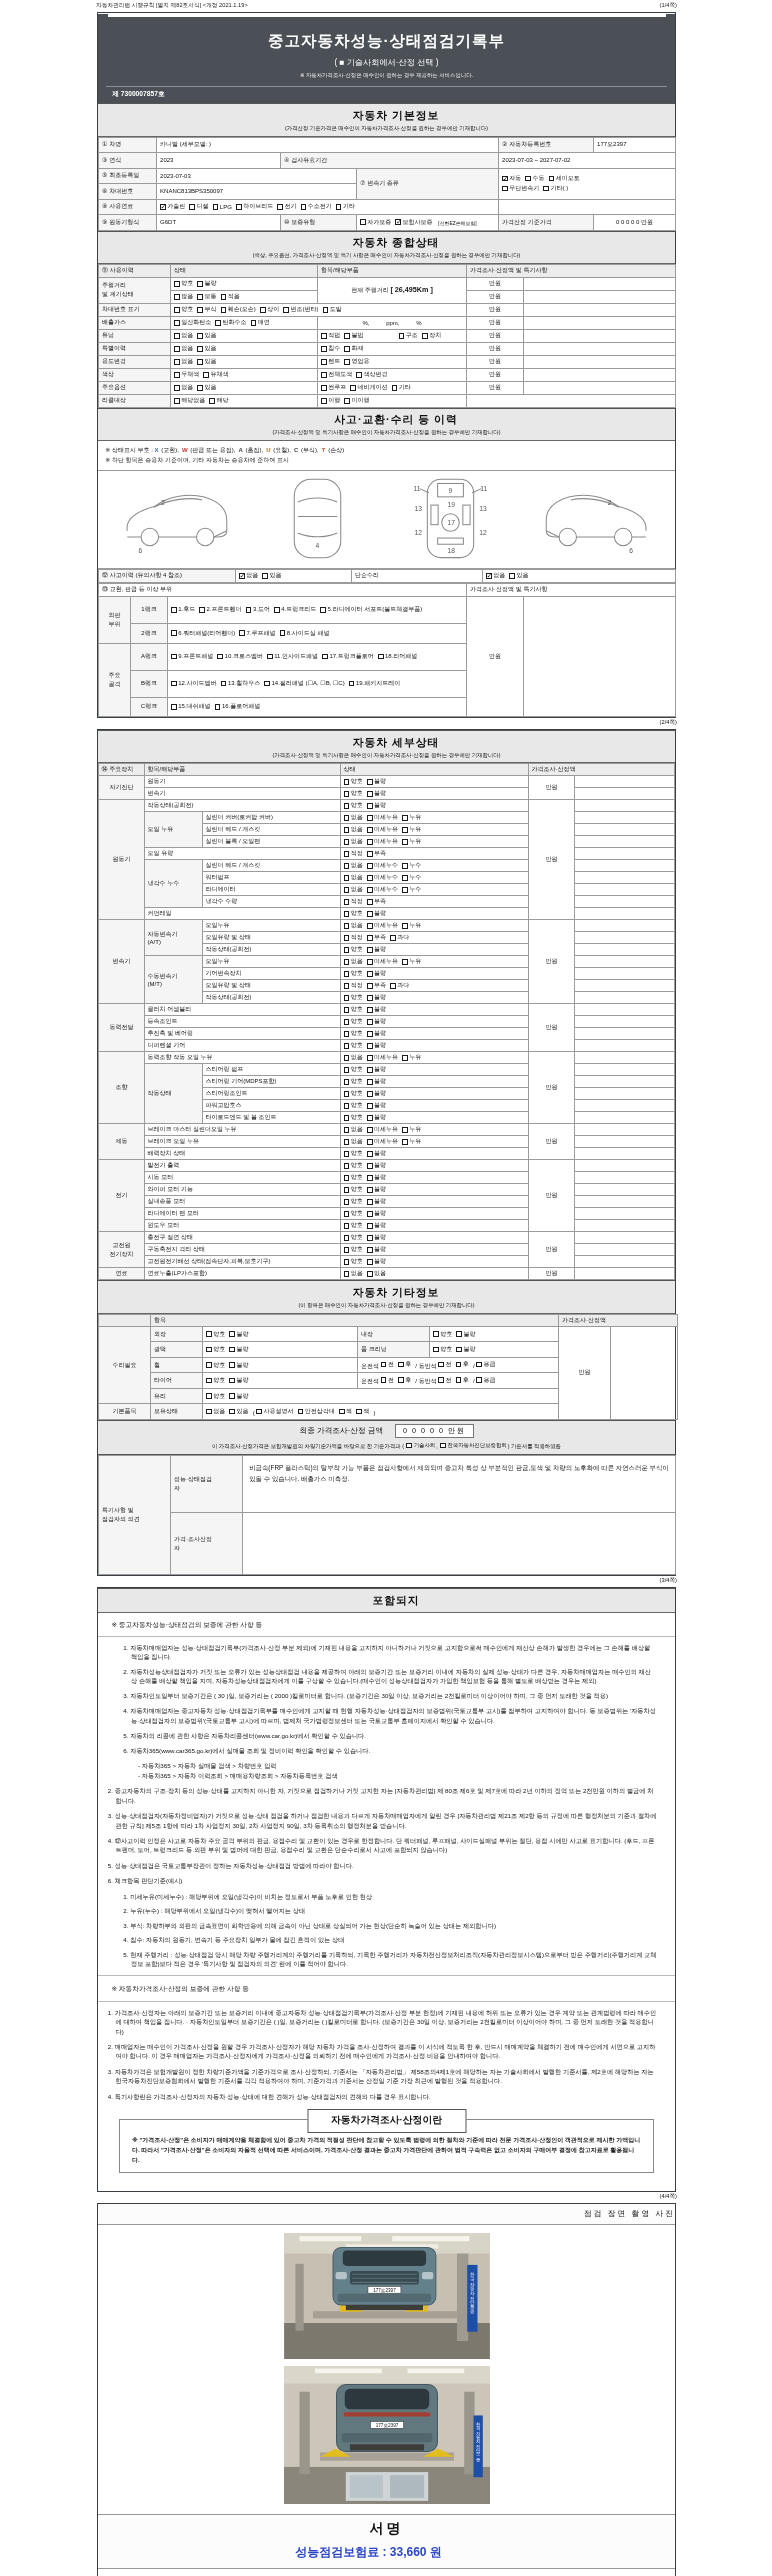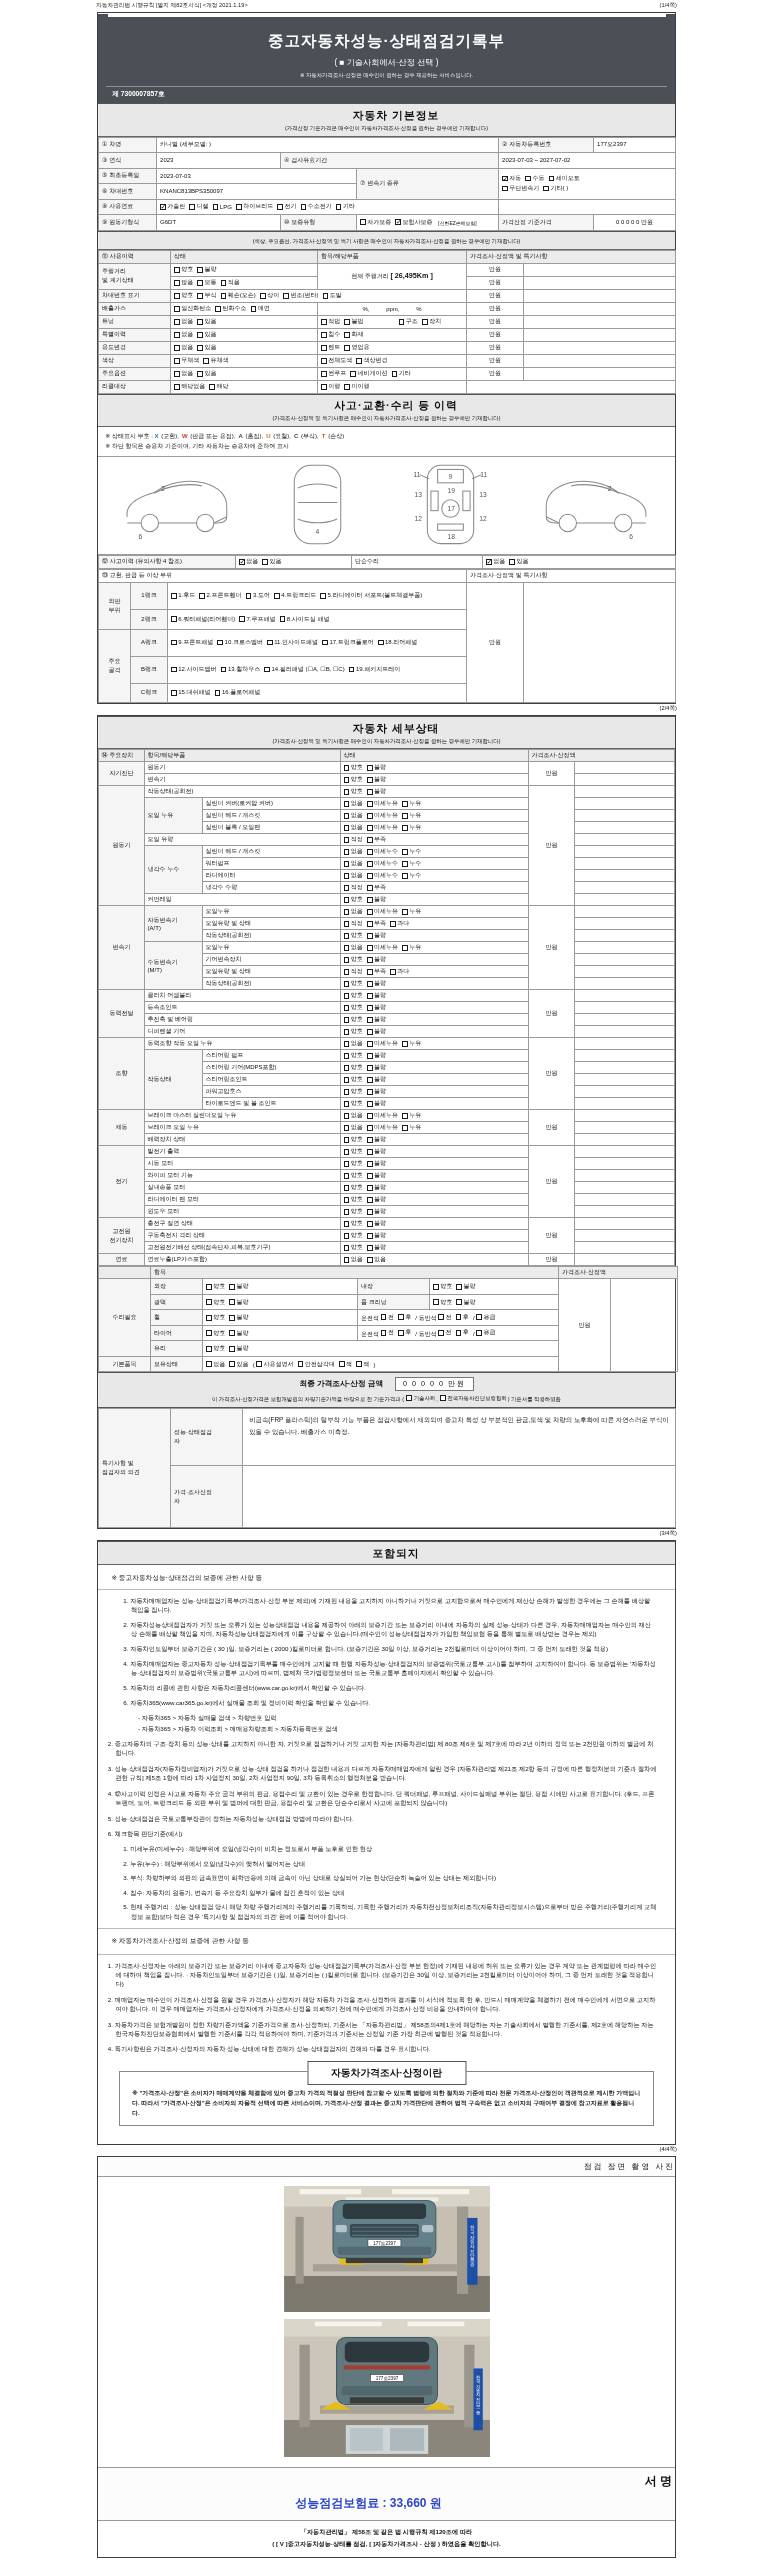--- a/index.html
+++ b/index.html
@@ -52,21 +52,21 @@
   .codes { font-size:6px; padding:4.1px 7.2px; border-bottom:0.5px solid #9b9b9b; line-height:1.7; }
   .code-letter { font-weight:bold; margin-right:1px; }
   .code-item { margin-right:3.1px; }
 
   .diagrams { display:flex; justify-content:space-around; align-items:center;
               padding:4.1px 3.1px 5.2px; border-bottom:0.5px solid #9b9b9b; }
   .diagrams svg { stroke:#8a8a8a; fill:none; stroke-width:2; }
   .diagrams text { stroke:none; fill:#555; font-size:13px; font-family:"Liberation Sans",sans-serif; }
 
   .final-strip { background:#e8e8e8; border-top:1px solid #555; padding:3.6px 0 2.1px; text-align:center; }
-  .final-strip .fl { font-size:7.7px; font-weight:bold; margin-right:9.3px; }
+  .final-strip .fl { font-size:7.7px; font-weight:normal; margin-right:9.3px; }
   .final-strip .fv { display:inline-block; border:0.5px solid #777; background:#fff; font-size:7.2px;
                      padding:1px 7.2px; letter-spacing:1.5px; }
   .basis { background:#e8e8e8; font-size:5.4px; text-align:center; padding:1.5px 0 4.1px;
            border-bottom:0.5px solid #555; }
   .basis .cb { font-size:5.4px; margin:0 1px; }
 
   
   .nt-body { font-size:6.2px; line-height:1.5; padding:2.1px 0 8.2px; }
   .nt-h { padding:5.2px 13.4px 6.2px; border-bottom:0.5px solid #bbb; font-size:6.7px; }
   .nt-h2 { padding:7.2px 13.4px; border-top:0.5px solid #bbb; border-bottom:0.5px solid #bbb;
@@ -81,21 +81,21 @@
                      background:#fff; border:1px solid #555; padding:3.6px 23px; font-size:9.8px;
                      font-weight:bold; white-space:nowrap; }
   .price-def-text { font-size:6px; line-height:1.7; font-weight:bold; color:#222; }
 
   
   .photo-head { text-align:right; font-size:7.7px; letter-spacing:2.1px; padding:4.6px 0;
                 border-bottom:0.5px solid #999; background:#fcfcfc; }
   .photo-zone { text-align:center; padding:5.2px 0 3.1px; border-bottom:0.5px solid #999; }
   .photo-frame { display:block; margin:3.1px auto 7.2px; }
   .sign-zone { border-bottom:0.5px solid #999; padding:5.2px 0 4.1px; background:#fcfcfc; }
-  .sign-title { text-align:right; font-size:12px; font-weight:bold; letter-spacing:3.1px;font-family:Liberation Serif, serif; }
+  .sign-title { text-align:center; font-size:14px; font-weight:bold; letter-spacing:3.1px;font-family:Liberation Serif, serif; }
   .fee { text-align:center; padding:5.2px 36px 3.1px 0; color:#2b46c8; font-size:12px; font-weight:bold; }
   .confirm { text-align:center; font-size:6.2px; font-weight:bold; line-height:1.9; padding:5.2px 0 7.2px; }
 </style>
 </head>
 <body>
 
 <div class="sheet">
 
   <div class="metaline">
     <span>자동차관리법 시행규칙 [별지 제82호서식] &lt;개정 2021.1.19&gt;</span>
@@ -207,20 +207,21 @@
                 </span></span>
           <span style="font-size:4.9px">[신한EZ손해보험]</span>
         </td>
         <td class="lab">가격산정 기준가격</td>
         <td class="ct">0 0 0 0 0 만원</td>
       </tr>
     </tbody>
       </table>
 
     <div class="sec-title">
+      <div class="t">자동차 종합상태</div>
       <div class="s">(색상, 주요옵션, 가격조사·산정액 및 특기 사항은 매수인이 자동차가격조사·산정을 원하는 경우에만 기재합니다)</div>
     </div>
     <table class="ov">
       <colgroup>
           <col style="width:72px">
           <col style="width:147px">
           <col style="width:149px">
           <col style="width:57px">
           <col style="width:152px">
         </colgroup>
@@ -1161,20 +1162,24 @@
               </span><span class="cb">
                 <span class="bx"></span>
                 <span>있음</span>
               </span></td>
             <td class="unit" rowspan="1">만원</td>
             <td></td>
           </tr>
         </tbody>
     </table>
 
+    <div class="sec-title">
+      <div class="t">자동차 기타정보</div>
+      <div class="s">(이 항목은 매수인이 자동차가격조사·산정을 원하는 경우에만 기재합니다)</div>
+    </div>
     <table>
       <colgroup>
           <col style="width:52px">
           <col style="width:52px">
           <col style="width:155px">
           <col style="width:72px">
           <col style="width:129px">
           <col style="width:52px">
           <col style="width:67px">
         </colgroup>

